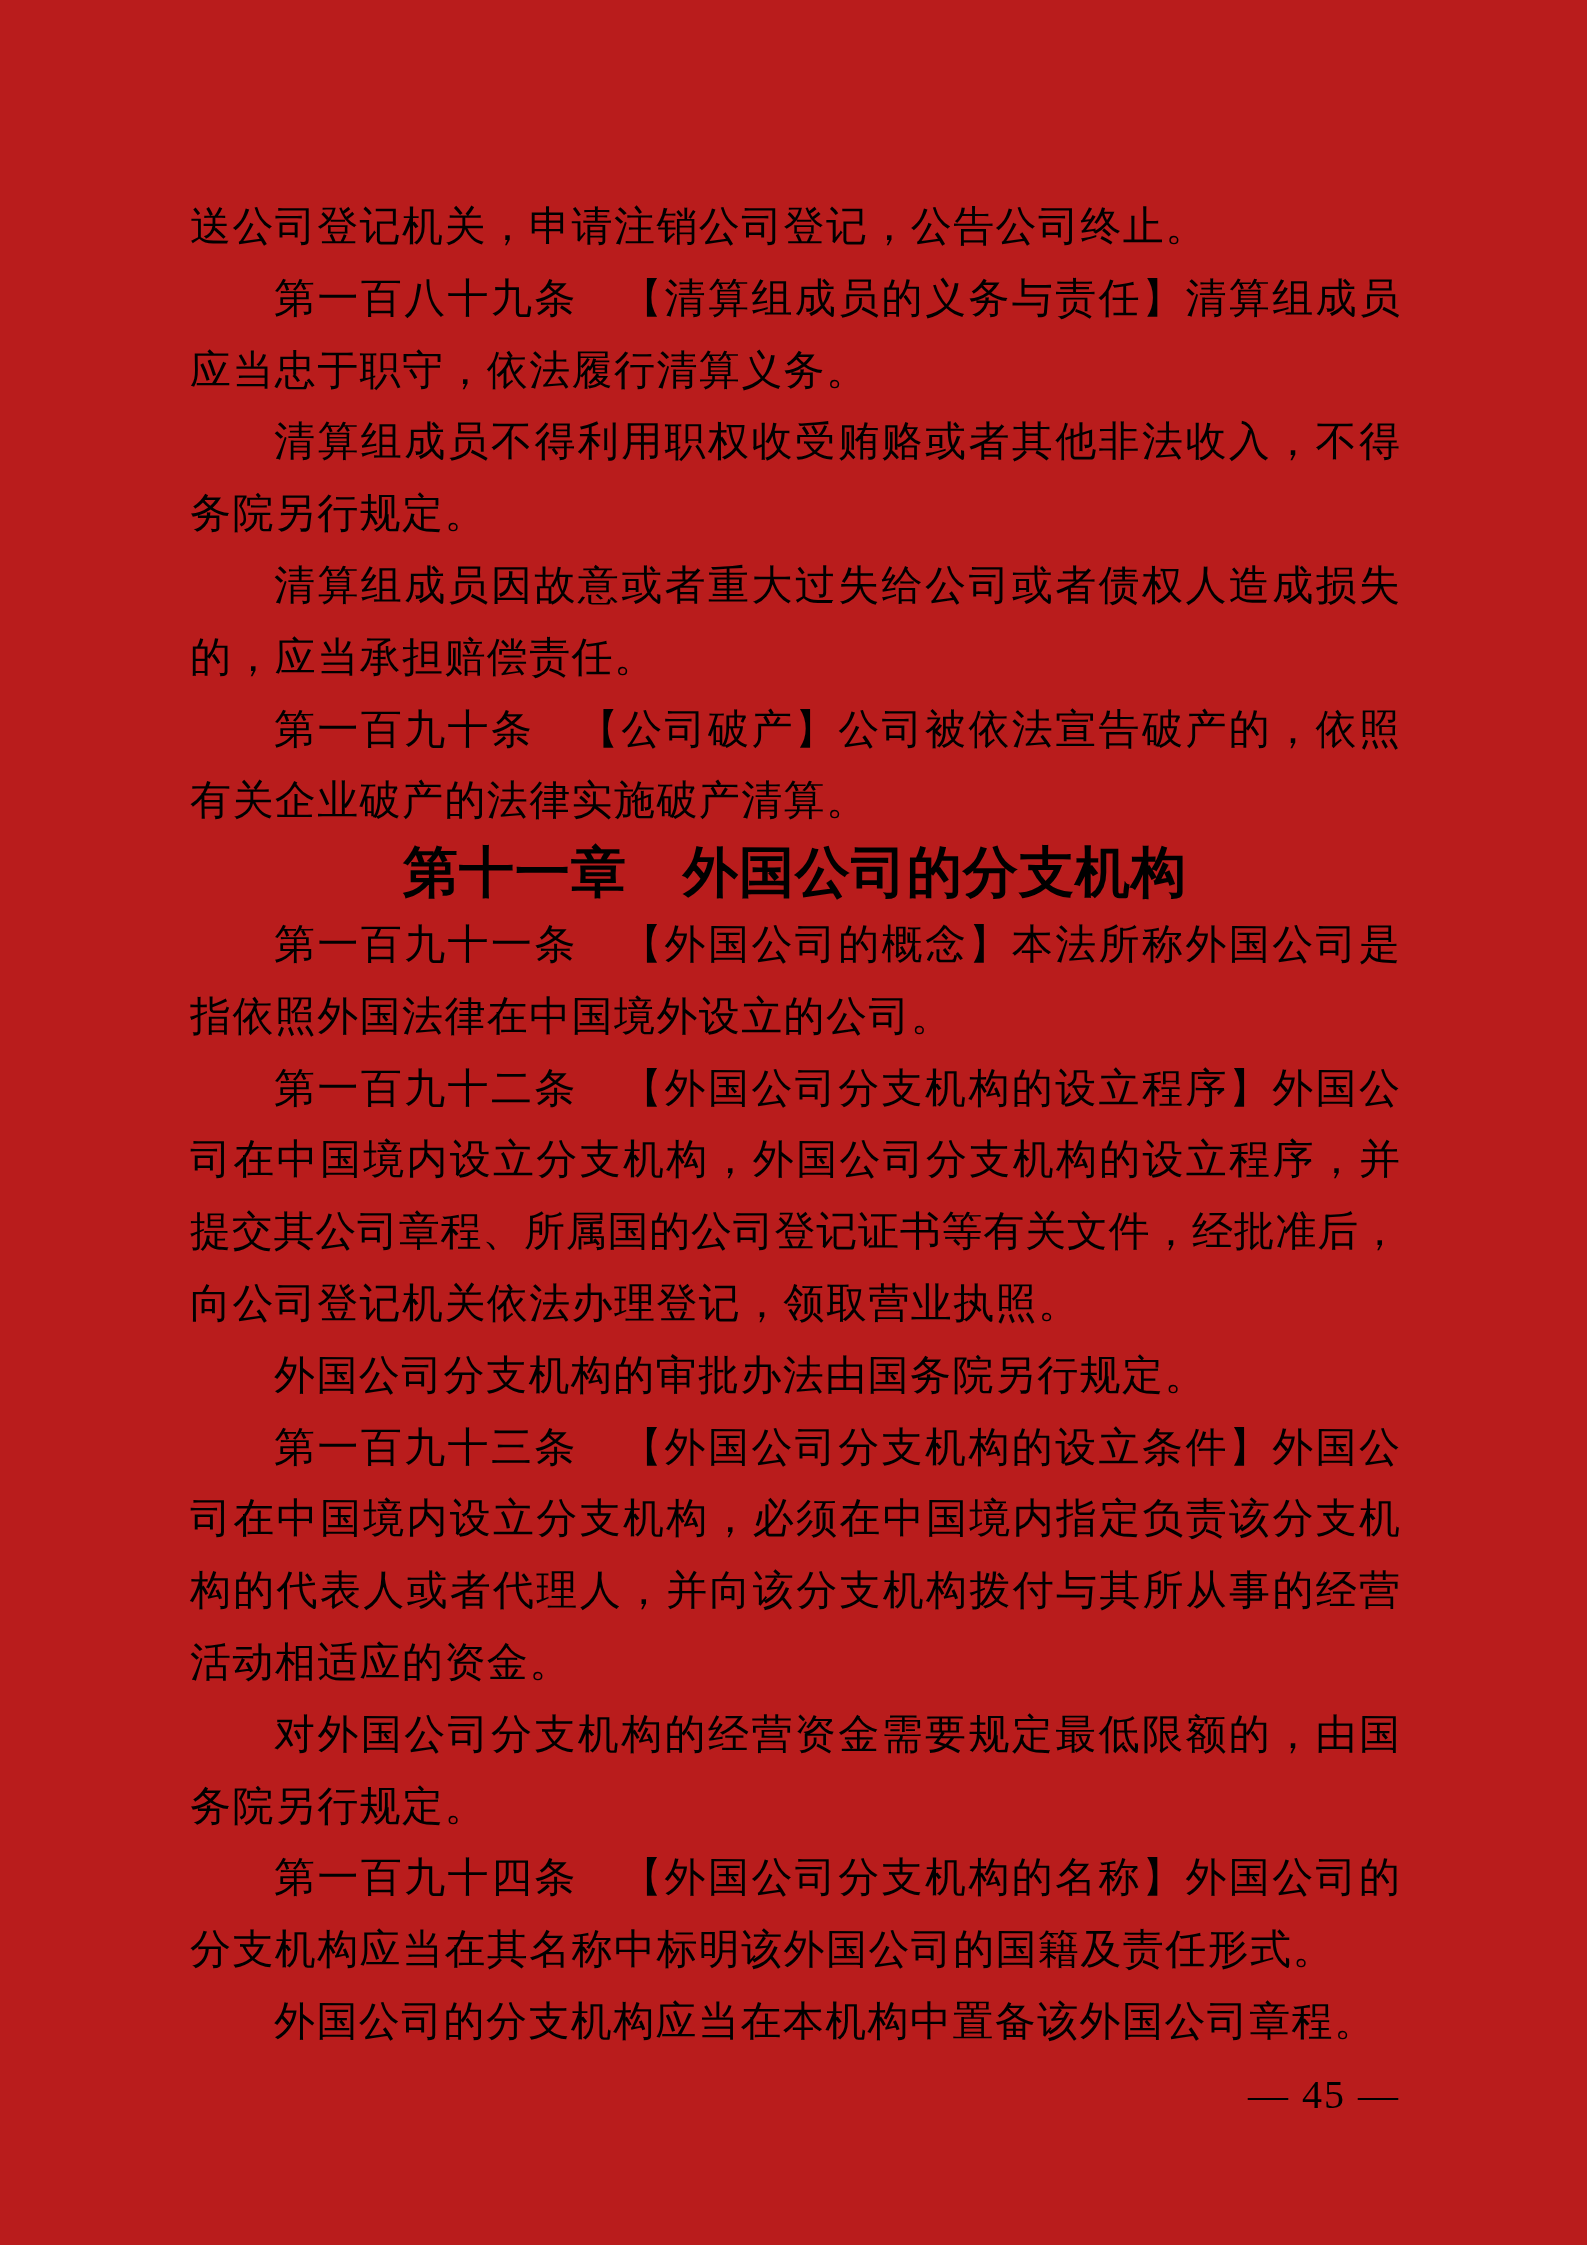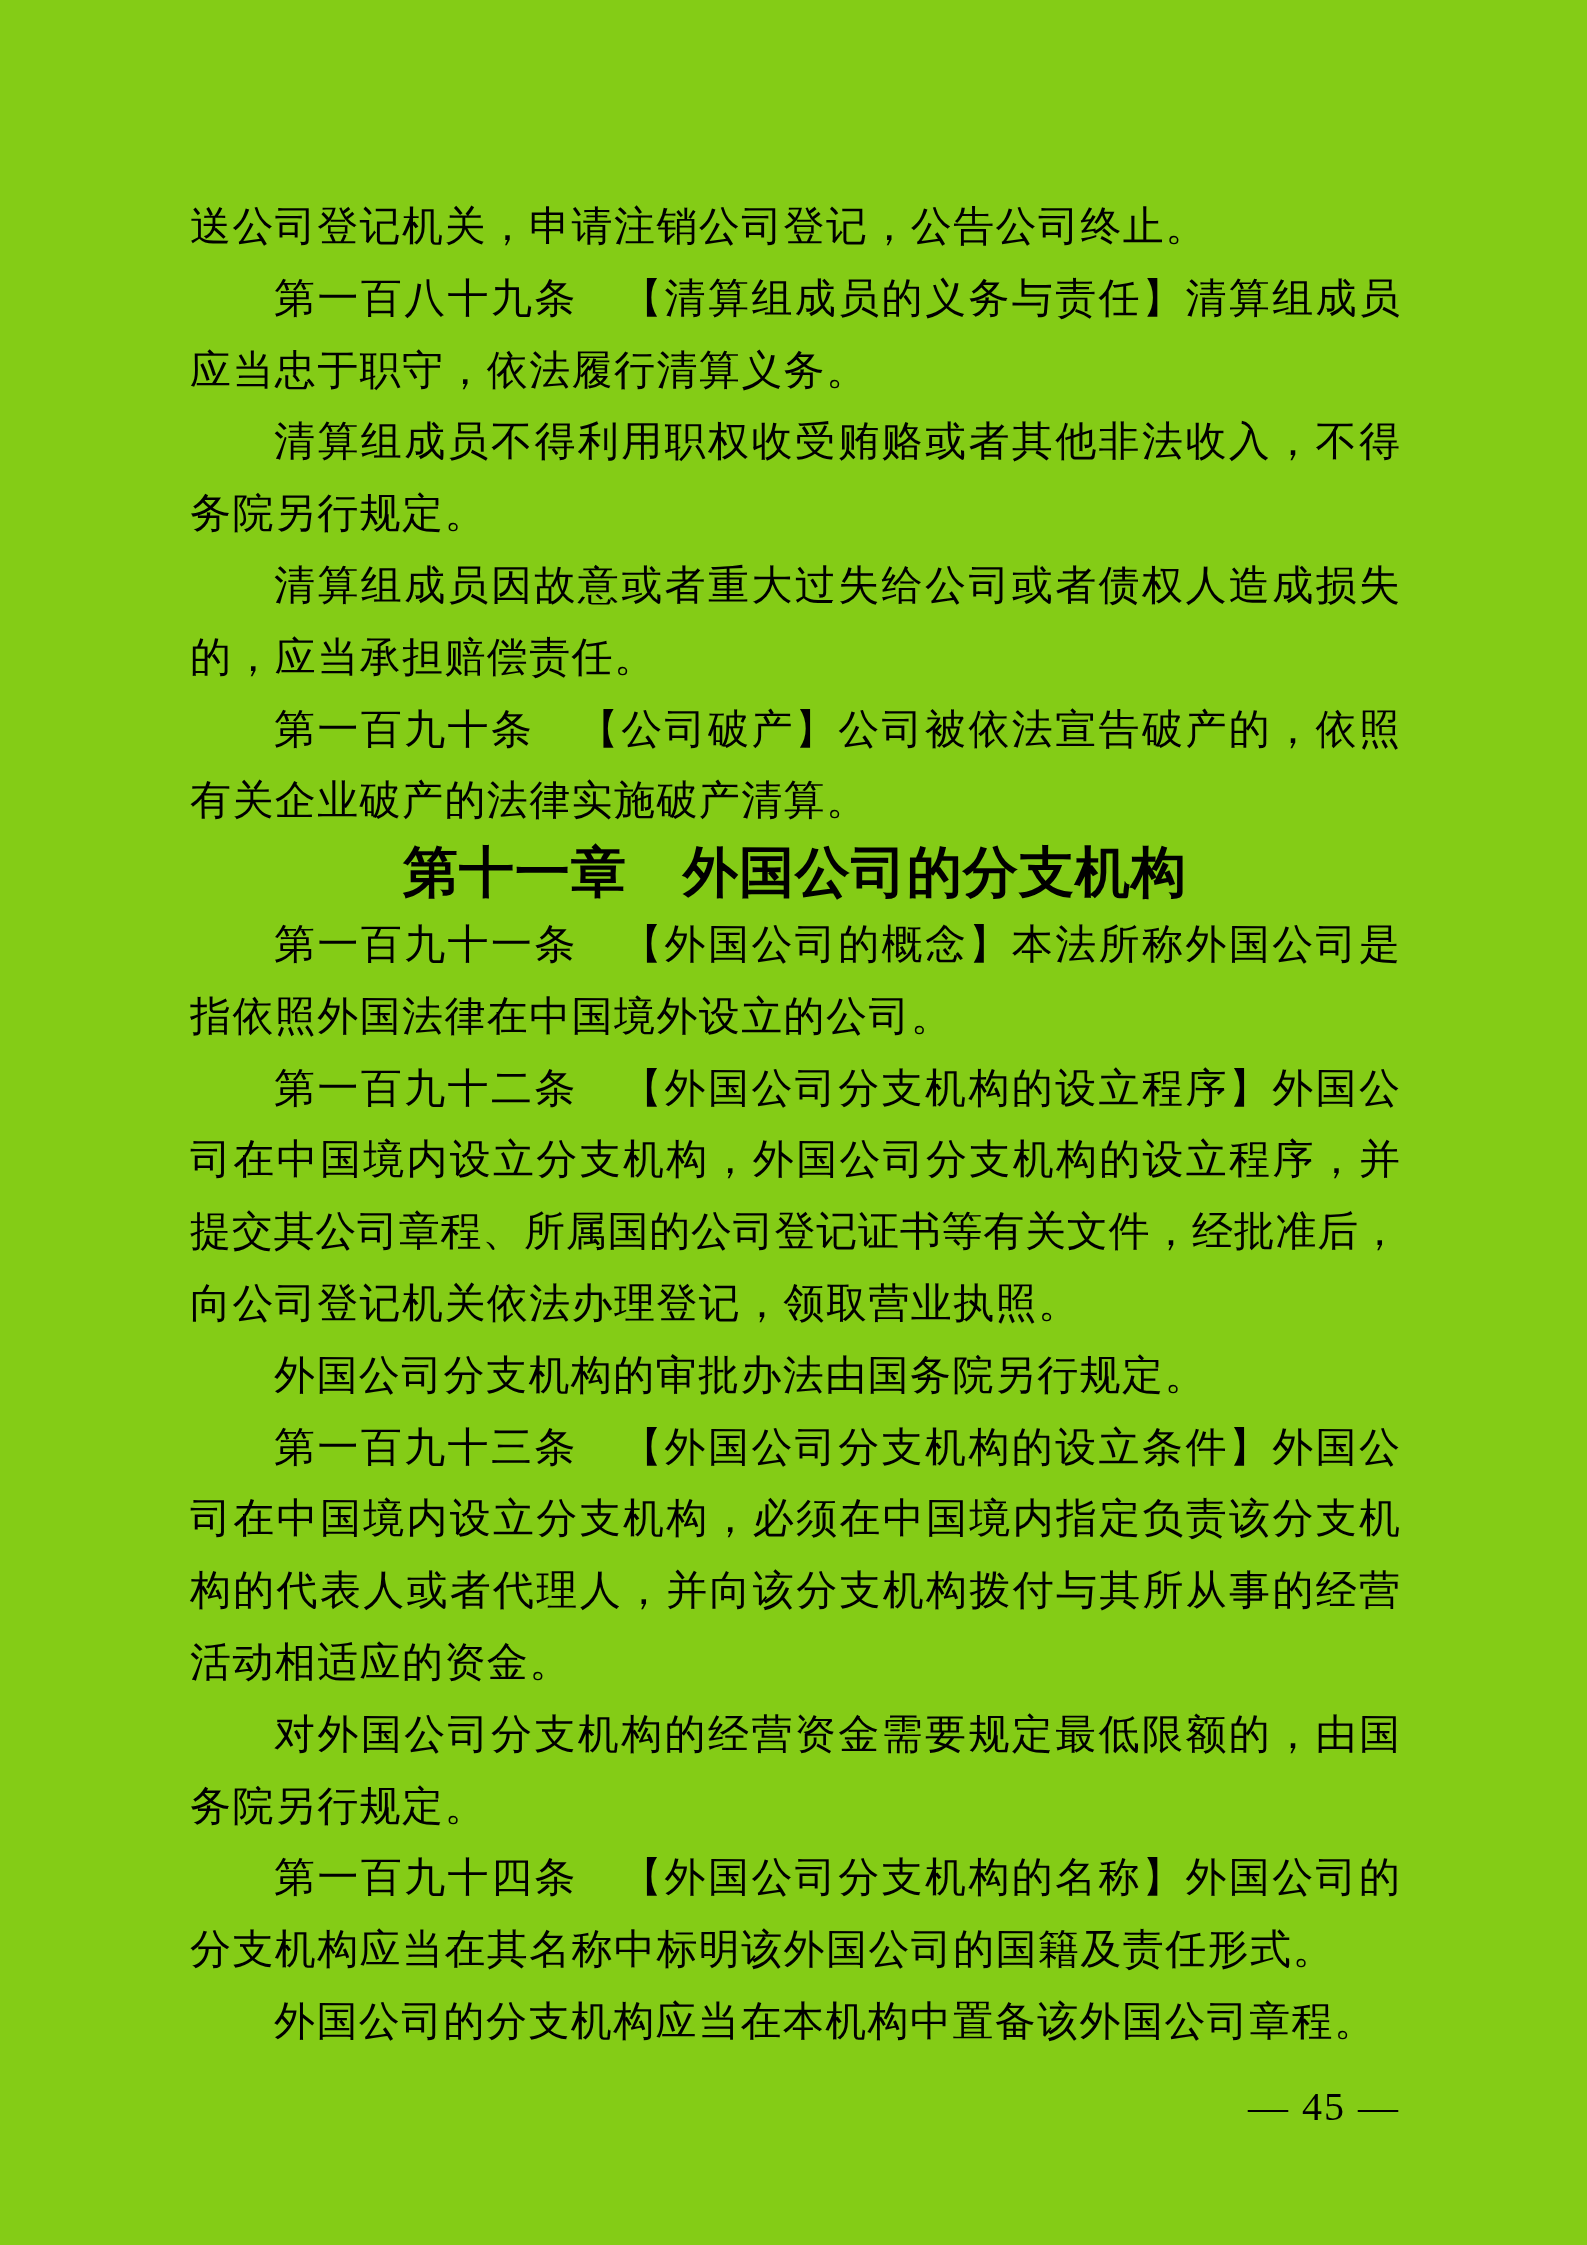--- a/index.html
+++ b/index.html
@@ -5,21 +5,21 @@
   html, body {
     margin: 0;
     padding: 0;
     background: #e8e8e8;
   }
   .page {
     position: relative;
     width: 1587px;
     height: 2245px;
     margin: 0 auto;
-    background: #84cc16;
+    background: #b91c1c;
     overflow: hidden;
   }
   .content {
     position: absolute;
     left: 190px;
     top: 191px;
     width: 1210px;
   }
   .line {
     height: 71.8px;
@@ -45,21 +45,21 @@
     font-weight: 700;
     font-size: 55px;
     letter-spacing: 1px;
     text-align: center;
     text-align-last: center;
     text-indent: 0;
   }
   .pagenum {
     height: 62px;
     line-height: 62px;
-    margin-top: 18px;
+    margin-top: 6px;
     text-align: right;
     font-family: "Liberation Serif", "DejaVu Serif", serif;
     font-size: 40px;
     color: #000000;
     letter-spacing: 2px;
   }
 </style>
 </head>
 <body>
 

